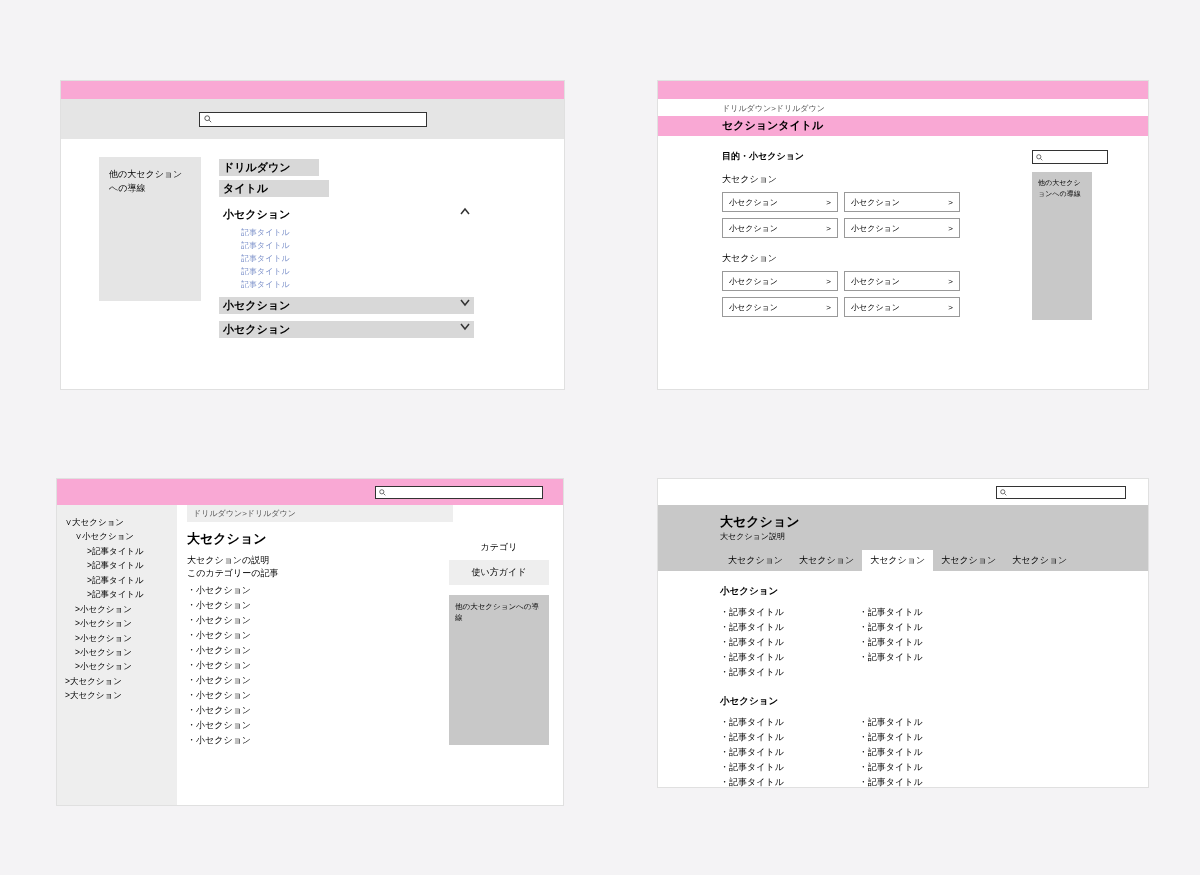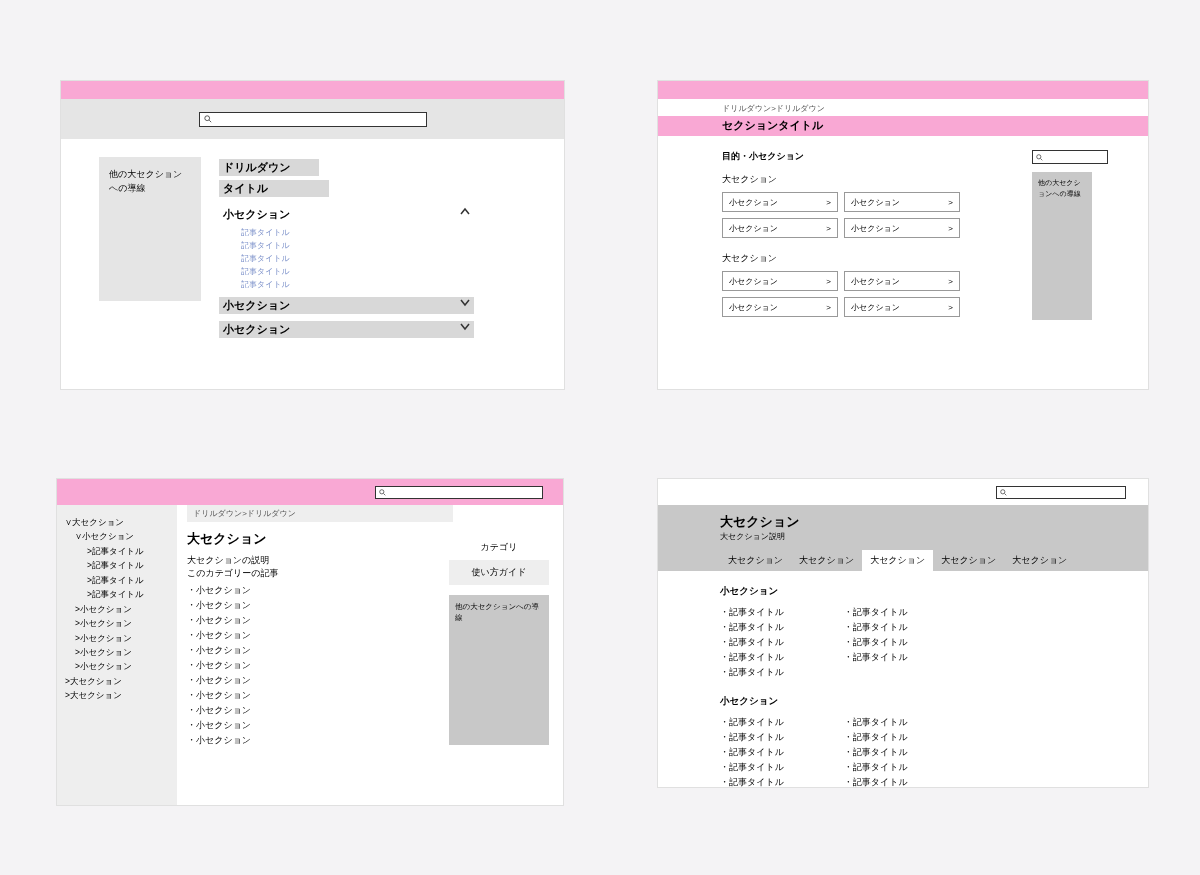--- a/index.html
+++ b/index.html
@@ -65,21 +65,21 @@
 .f4 .srch{width:130px;height:13px;background:#fff;border:1px solid #333;display:flex;align-items:center;padding:0 3px}
 .f4 .srch svg{width:7px;height:7px}
 .f4 .hero{background:#c8c8c8;padding:8px 62px 0 62px}
 .f4 .hero .h1{font-size:13px;font-weight:bold}
 .f4 .hero .desc{font-size:8px;margin-bottom:8px}
 .f4 .tabs{display:flex;gap:0;font-size:9px}
 .f4 .tab{padding:4px 8px}
 .f4 .tab.active{background:#fff}
 .f4 .body{padding:14px 62px}
 .f4 .sec{font-size:9.5px;font-weight:bold;margin-bottom:6px}
-.f4 .cols{display:flex;gap:60px;margin-bottom:14px}
+.f4 .cols{display:flex;gap:75px;margin-bottom:14px}
 .f4 .col div{font-size:9px;margin:2px 0}
 </style>
 </head>
 <body>
 
 <div class="frame f1">
   <div class="gbar tb"></div>
   <div class="lbar sb">
     <div class="srch">
       <svg viewBox="0 0 10 10">

